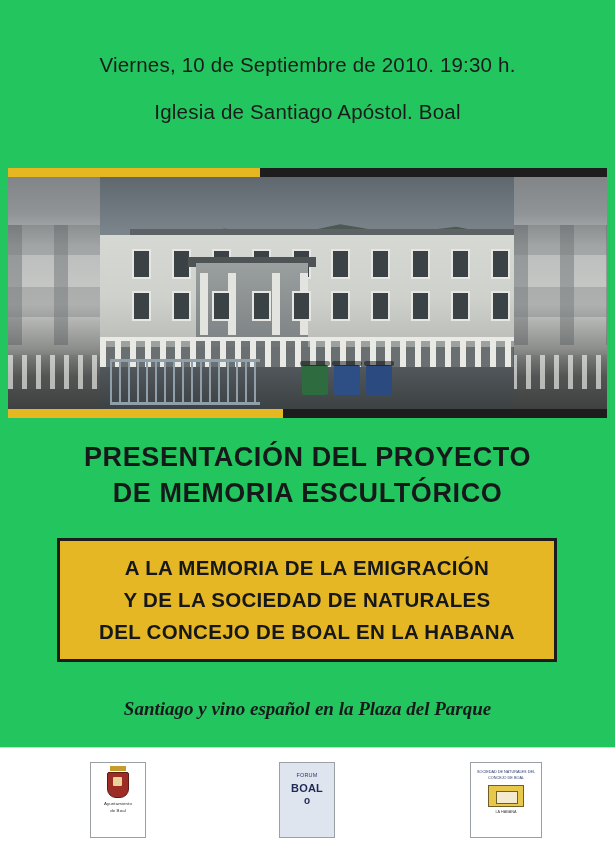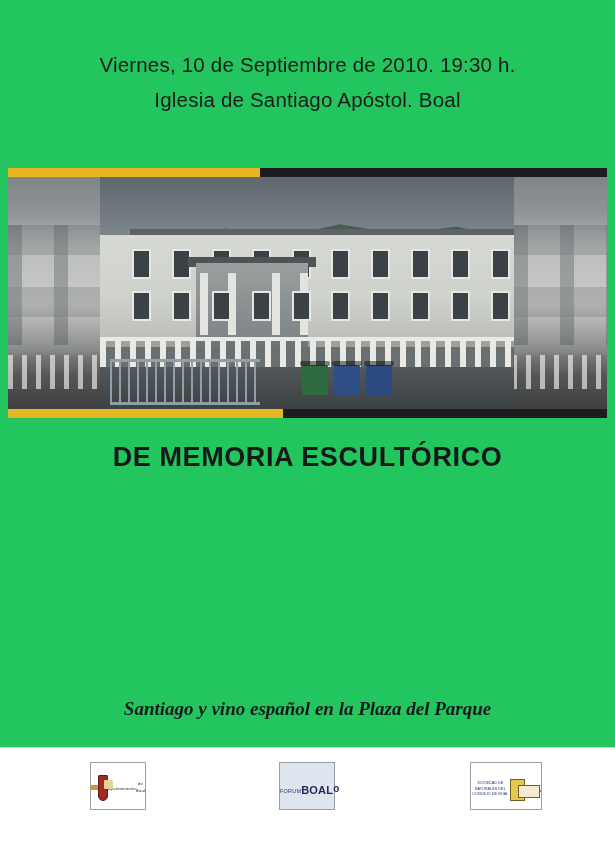--- a/index.html
+++ b/index.html
@@ -30,21 +30,21 @@
   .header .line1 {
     font-size: 20.5px;
     letter-spacing: 0.2px;
     line-height: 1.25;
     font-weight: 400;
   }
   .header .line2 {
     font-size: 20.5px;
     letter-spacing: 0.2px;
     line-height: 1.25;
-    margin-top: 9px;
+    margin-top: 21px;
     font-weight: 400;
   }
 
   
   .photo-band {
     position: absolute;
     top: 168px;
     left: 8px;
     width: 599px;
     height: 250px;
@@ -316,26 +316,26 @@
     position: absolute;
     top: 14px;
     left: 0;
     width: 615px;
     height: 82px;
   }
   .logo {
     position: absolute;
     top: 0;
     width: 56px;
-    height: 48px;
+    height: 76px;
     border: 1px solid #9aa0a4;
     background: #ffffff;
     box-sizing: border-box;
     display: flex;
-    flex-direction: row;
+    flex-direction: column;
     align-items: center;
     justify-content: flex-start;
     padding-top: 3px;
   }
   .logo1 { left: 90px; }
   .logo2 { left: 279px; background: #dfe5ee; }
   .logo3 { left: 470px; width: 72px; }
 
   .shield {
     width: 20px; height: 24px;
@@ -480,23 +480,29 @@
       </div>
     </div>
 
     <div class="band-bar bottom">
       <div class="bar-yellow"></div>
       <div class="bar-dark"></div>
     </div>
   </div>
 
   <div class="title">
+    <div>PRESENTACIÓN DEL PROYECTO</div>
     <div>DE MEMORIA ESCULTÓRICO</div>
   </div>
 
+  <div class="yellow-box">
+    <div class="yline">A LA MEMORIA DE LA EMIGRACIÓN</div>
+    <div class="yline">Y DE LA SOCIEDAD DE NATURALES</div>
+    <div class="yline">DEL CONCEJO DE BOAL EN LA HABANA</div>
+  </div>
 
   <div class="subtitle">Santiago y vino español en la Plaza del Parque</div>
 
   <div class="footer">
     <div class="logos">
 
       <div class="logo logo1">
         <div class="crown"></div>
         <div class="shield"></div>
         <div class="logo-caption">Ayuntamiento</div>

